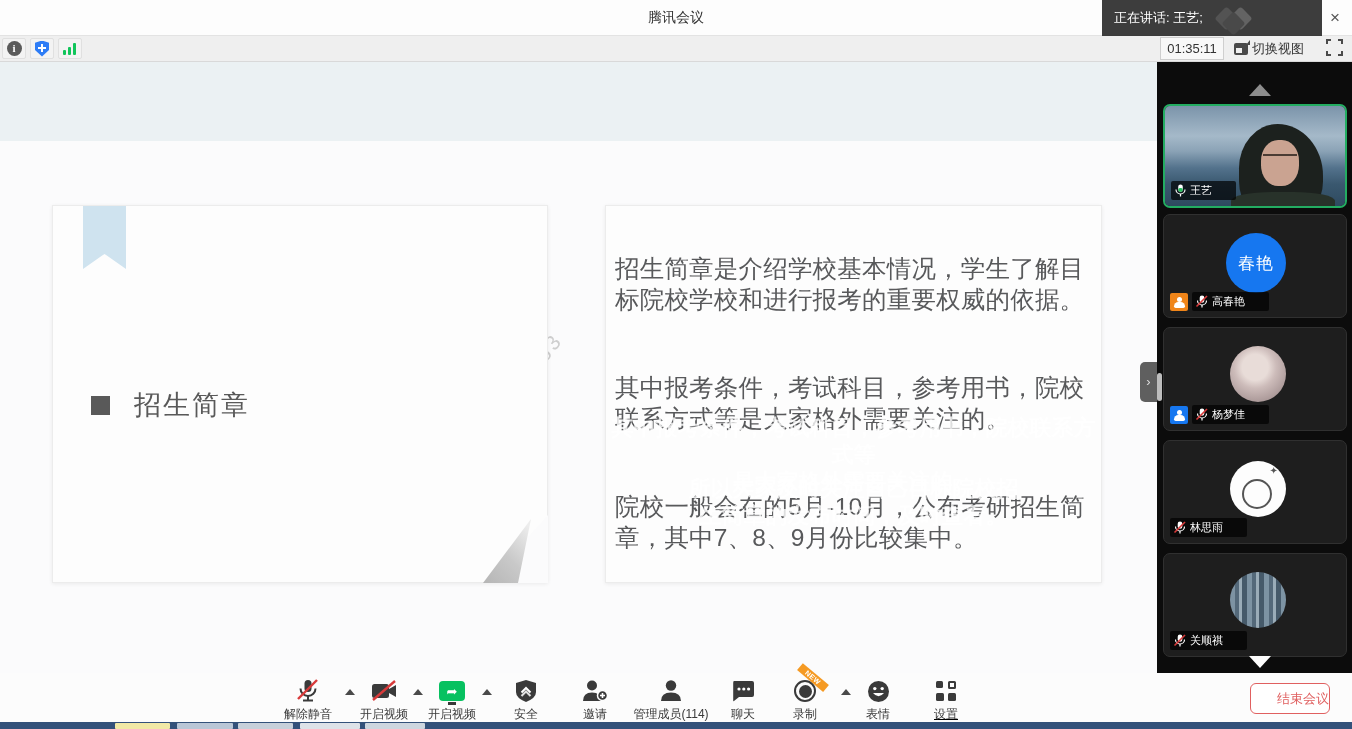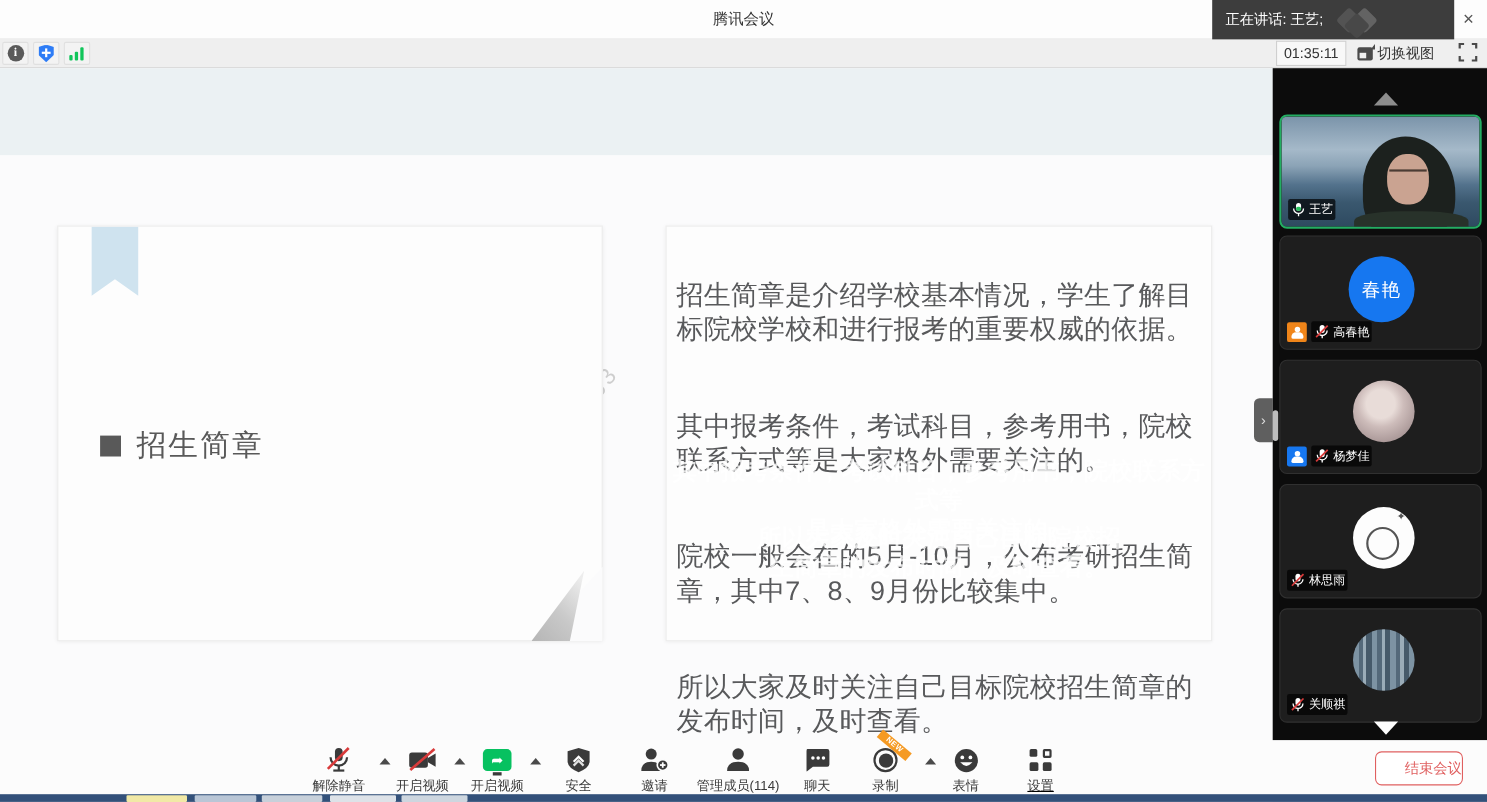--- a/index.html
+++ b/index.html
@@ -37,21 +37,21 @@
   .fullscreen-btn{position:absolute;left:1326px;top:3px;width:17px;height:17px;cursor:pointer;}
   .fullscreen-btn svg{display:block;}
 
   
   .content{position:absolute;left:0;top:62px;width:1157px;height:667px;background:#fbfbfc;}
   .content-band{position:absolute;left:0;top:0;width:100%;height:79px;background:#ebf1f3;}
 
   .card{position:absolute;background:#fdfdfd;border:1px solid #ececec;box-shadow:0 1px 4px rgba(0,0,0,0.07);}
   .card-left{left:52px;top:143px;width:496px;height:378px;}
   .bookmark{position:absolute;left:30px;top:0;width:43px;height:63px;background:#cfe3ef;clip-path:polygon(0 0,100% 0,100% 100%,50% 76%,0 100%);}
-  .slide-title-row{position:absolute;left:38px;top:181px;display:flex;align-items:center;gap:14px;}
+  .slide-title-row{position:absolute;left:38px;top:181px;display:flex;align-items:center;gap:24px;}
   .title-bullet{width:19px;height:19px;background:#595959;}
   .slide-title{font-size:27px;color:#595959;letter-spacing:2px;}
   .curl-cut{position:absolute;right:-1px;bottom:-1px;width:62px;height:68px;background:#fbfbfc;clip-path:polygon(100% 0,100% 100%,0 100%);}
   .curl-fold{position:absolute;right:14px;bottom:-1px;width:50px;height:64px;background:linear-gradient(225deg,#ededed 10%,#c9c9c9 55%,#b5b5b5 100%);clip-path:polygon(96% 0,0 100%,70% 100%);}
 
   .card-right{left:605px;top:143px;width:497px;height:378px;}
   .rc-text{position:absolute;left:9px;top:16px;width:482px;font-size:24.5px;line-height:31px;color:#58595b;letter-spacing:.2px;white-space:pre-line;}
   .rc-text p{margin:0 0 26px 0;white-space:pre-line;}
 
   .ghost{position:absolute;color:rgba(255,255,255,0.8);font-weight:bold;font-size:22px;line-height:27px;text-align:center;white-space:pre-line;width:497px;filter:blur(.4px);pointer-events:none;}
@@ -72,21 +72,21 @@
   .tile-1{top:42px;}
   .tile-2{top:152px;}
   .tile-3{top:265px;}
   .tile-4{top:378px;}
   .tile-5{top:491px;}
   .video-wangyi{position:absolute;inset:0;background:linear-gradient(180deg,#7b94aa 0%,#a5b9c9 30%,#8ba3b6 45%,#53728c 62%,#3a586f 78%,#2e4a60 100%);}
   .wy-hair{position:absolute;left:74px;top:18px;width:84px;height:96px;background:#1c211e;border-radius:46% 54% 40% 40%;}
   .wy-face{position:absolute;left:96px;top:34px;width:38px;height:46px;background:#caa391;border-radius:45%;}
   .wy-glasses{position:absolute;left:98px;top:48px;width:34px;height:10px;border-top:2px solid #4b3c34;}
   .wy-body{position:absolute;left:66px;top:86px;width:104px;height:22px;background:#28322a;border-radius:40% 40% 0 0;}
-  .name-tag{position:absolute;left:6px;bottom:6px;background:rgba(0,0,0,0.7);color:#fff;font-size:11px;padding:2px 2px 2px 4px;display:flex;align-items:center;gap:4px;border-radius:2px;}
+  .name-tag{position:absolute;left:6px;bottom:6px;background:rgba(0,0,0,0.7);color:#fff;font-size:11px;padding:2px 24px 2px 4px;display:flex;align-items:center;gap:4px;border-radius:2px;}
   .badge{position:absolute;left:6px;bottom:6px;width:18px;height:18px;border-radius:2px;display:flex;align-items:center;justify-content:center;}
   .badge + .name-tag{left:28px;}
   .badge-orange{background:#f08519;}
   .badge-blue{background:#1677f0;}
   .p-ico{width:10px;height:10px;position:relative;}
   .p-ico:before{content:"";position:absolute;left:3px;top:0;width:5px;height:5px;border-radius:50%;background:#fff;}
   .p-ico:after{content:"";position:absolute;left:0;top:5px;width:11px;height:6px;border-radius:5px 5px 2px 2px;background:#fff;}
   .avatar-blue{position:absolute;left:62px;top:18px;width:60px;height:60px;border-radius:50%;background:#1677f0;color:#fff;font-size:17px;display:flex;align-items:center;justify-content:center;letter-spacing:1px;}
   .avatar-photo{position:absolute;left:66px;top:18px;width:56px;height:56px;border-radius:50%;background:radial-gradient(circle at 45% 38%,#e8dcd8 0 28%,#cdbcba 45%,#a79595 78%,#8d7d7c 100%);}
   .avatar-sketch{position:absolute;left:66px;top:20px;width:56px;height:56px;border-radius:50%;background:#fdfdfd;}
@@ -185,22 +185,20 @@
     </div>
 
     <div class="card card-right">
       <div class="rc-text">
         <p>招生简章是介绍学校基本情况，学生了解目
 标院校学校和进行报考的重要权威的依据。</p>
         <p>其中报考条件，考试科目，参考用书，院校
 联系方式等是大家格外需要关注的。</p>
         <p>院校一般会在的5月-10月，公布考研招生简
 章，其中7、8、9月份比较集中。</p>
-        <p>所以大家及时关注自己目标院校招生简章的
-发布时间，及时查看。</p>
       </div>
     </div>
 
     <div class="ghost ghost1">其中报考条件，考试科目，参考用书，院校联系方式等
 是大家格外需要关注的。</div>
     <div class="ghost ghost2">所以大家及时关注自己目标院校招
 生简章的发布时间，及时查看。</div>
 
     <div class="panel-handle">›</div>
   </div>

